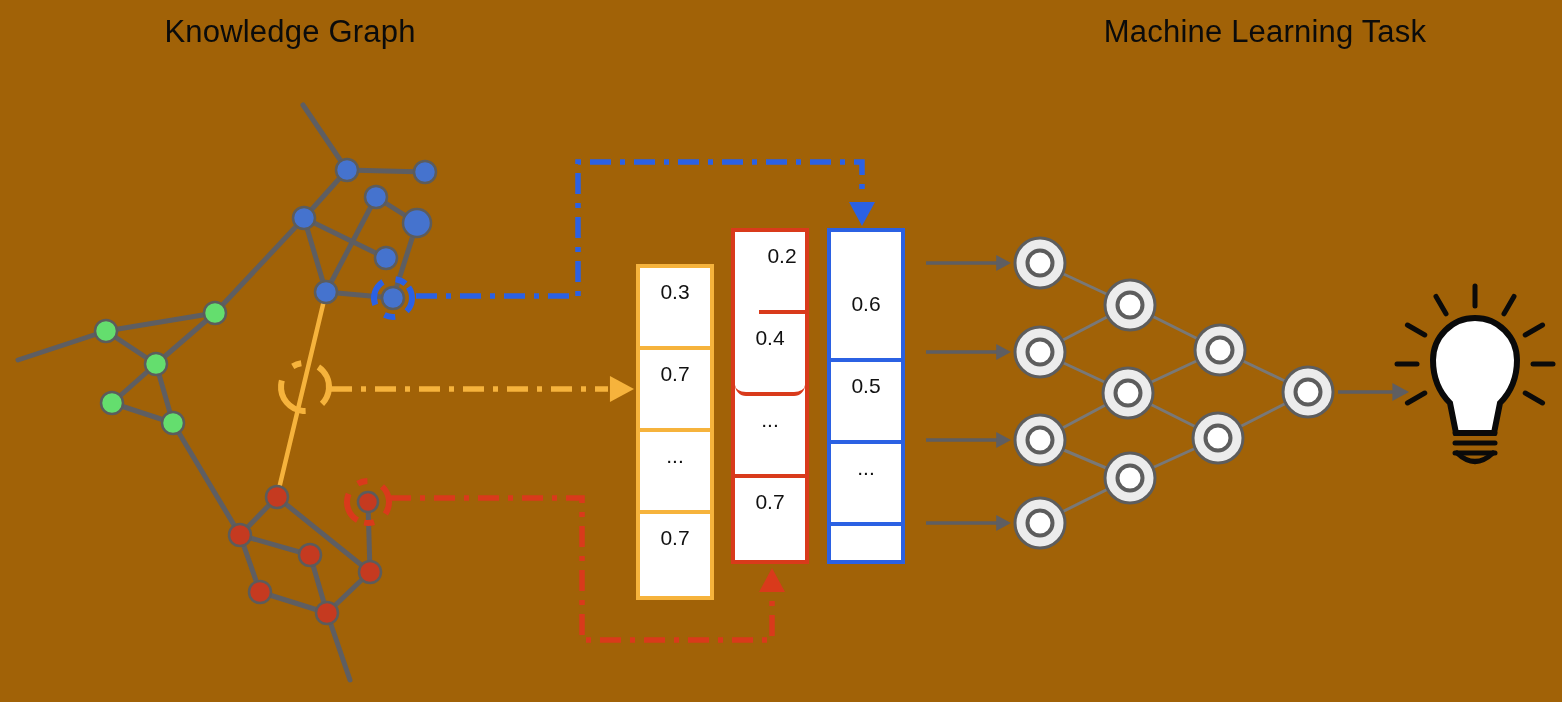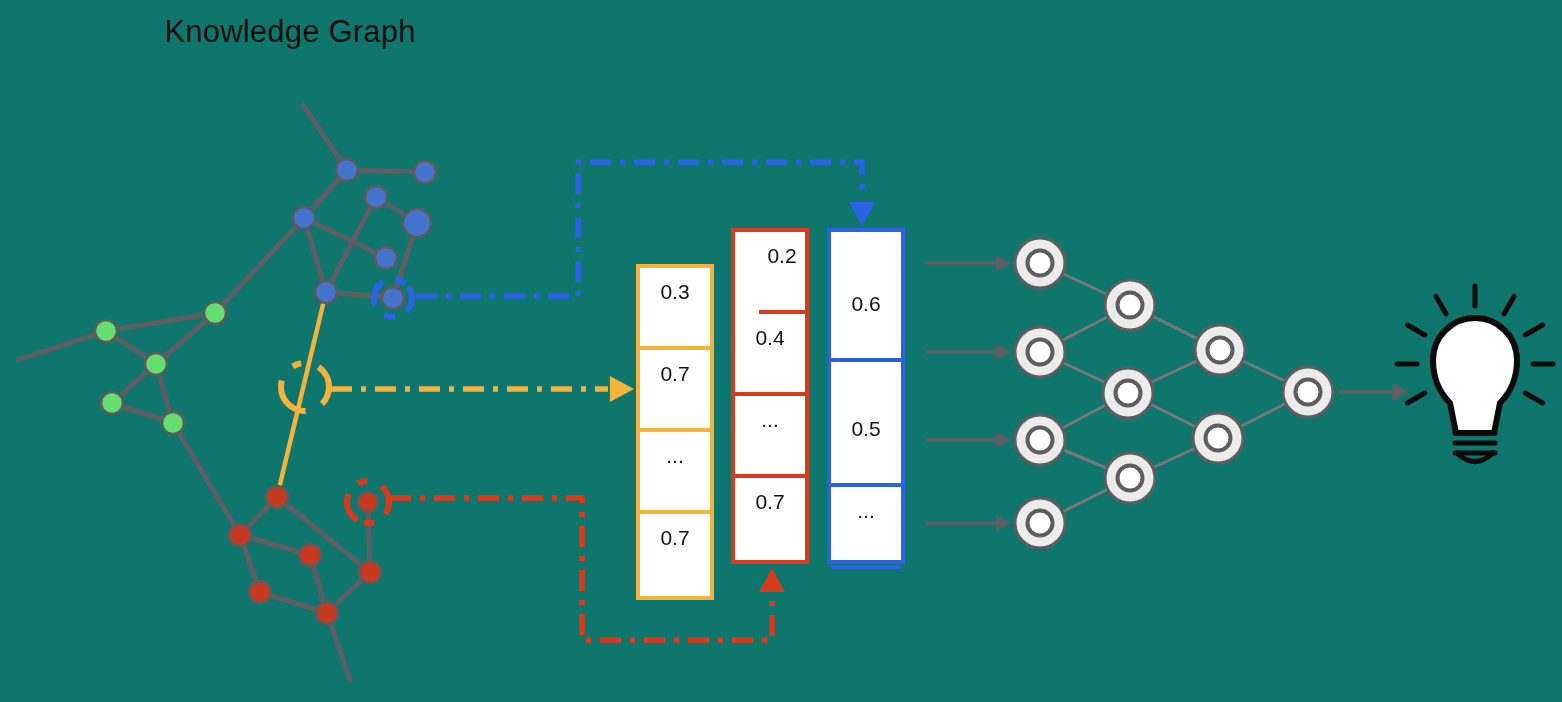--- a/index.html
+++ b/index.html
@@ -1,16 +1,16 @@
 <!DOCTYPE html>
 <html><head>
 <meta charset="utf-8">
 <style>
   html,body{margin:0;padding:0;background:#fff;}
-  .canvas{position:relative;width:1562px;height:702px;background:#0f766e;overflow:hidden;
+  .canvas{position:relative;width:1562px;height:702px;background:#a16207;overflow:hidden;
           font-family:"Liberation Sans",sans-serif;}
   .title{position:absolute;top:14px;font-size:31px;color:#0b0b0b;text-align:center;
          letter-spacing:0.2px;white-space:nowrap;}
   #title-kg{left:120px;width:340px;}
   #title-er{left:555px;width:400px;}
   #title-ml{left:1065px;width:400px;}
   #diagram-svg{position:absolute;left:0;top:0;}
   .vcol{position:absolute;top:228px;width:78px;height:336px;box-sizing:border-box;
         border:4px solid #999;background:#fff;}
   #col-0{left:636px;margin-top:36px;}
@@ -19,20 +19,21 @@
   .vcell{height:82px;box-sizing:border-box;padding-top:12px;text-align:center;
          font-size:21px;color:#111;line-height:1.1;}
   .vcell.sep{border-bottom:4px solid #999;}
 </style>
 </head>
 <body>
 
 <div class="canvas">
 
   <div class="title" id="title-kg">Knowledge Graph</div>
+  <div class="title" id="title-ml">Machine Learning Task</div>
 
   <svg id="diagram-svg" width="1562" height="702" viewBox="0 0 1562 702">
     <g id="layer-graph">
         <line x1="347" y1="170" x2="425" y2="172" stroke="#5E5E62" stroke-width="5" stroke-linecap="round"></line>
         <line x1="347" y1="170" x2="304" y2="218" stroke="#5E5E62" stroke-width="5" stroke-linecap="round"></line>
         <line x1="376" y1="197" x2="417" y2="223" stroke="#5E5E62" stroke-width="5" stroke-linecap="round"></line>
         <line x1="376" y1="197" x2="326" y2="292" stroke="#5E5E62" stroke-width="5" stroke-linecap="round"></line>
         <line x1="304" y1="218" x2="386" y2="258" stroke="#5E5E62" stroke-width="5" stroke-linecap="round"></line>
         <line x1="304" y1="218" x2="326" y2="292" stroke="#5E5E62" stroke-width="5" stroke-linecap="round"></line>
         <line x1="304" y1="218" x2="215" y2="313" stroke="#5E5E62" stroke-width="5" stroke-linecap="round"></line>
@@ -156,23 +157,23 @@
   </svg>
 
   <div class="vcol" id="col-0" style="border-color: rgb(246, 179, 60);">
     <div class="vcell sep" style="border-bottom-color: rgb(246, 179, 60);">0.3</div>
     <div class="vcell sep" style="border-bottom-color: rgb(246, 179, 60);">0.7</div>
     <div class="vcell sep" style="border-bottom-color: rgb(246, 179, 60);">...</div>
     <div class="vcell">0.7</div>
   </div>
   <div class="vcol" id="col-1" style="border-color: rgb(217, 58, 27);">
     <div class="vcell sep" style="border-bottom-color: rgb(217, 58, 27); margin-left: 24px;">0.2</div>
-    <div class="vcell sep" style="border-bottom-color: rgb(217, 58, 27);">0.4</div>
+    <div class="vcell sep" style="border-bottom-color: rgb(217, 58, 27); border-radius: 11px;">0.4</div>
     <div class="vcell sep" style="border-bottom-color: rgb(217, 58, 27);">...</div>
     <div class="vcell">0.7</div>
   </div>
   <div class="vcol" id="col-2" style="border-color: rgb(43, 97, 227);">
     <div class="vcell sep" style="border-bottom-color: rgb(43, 97, 227); margin-top: 48px;">0.6</div>
-    <div class="vcell sep" style="border-bottom-color: rgb(43, 97, 227); margin-top: 43px;">0.5</div>
+    <div class="vcell sep" style="border-bottom-color: rgb(43, 97, 227);">0.5</div>
     <div class="vcell sep" style="border-bottom-color: rgb(43, 97, 227);">...</div>
   </div>
 
 </div>
 
 </body></html>

